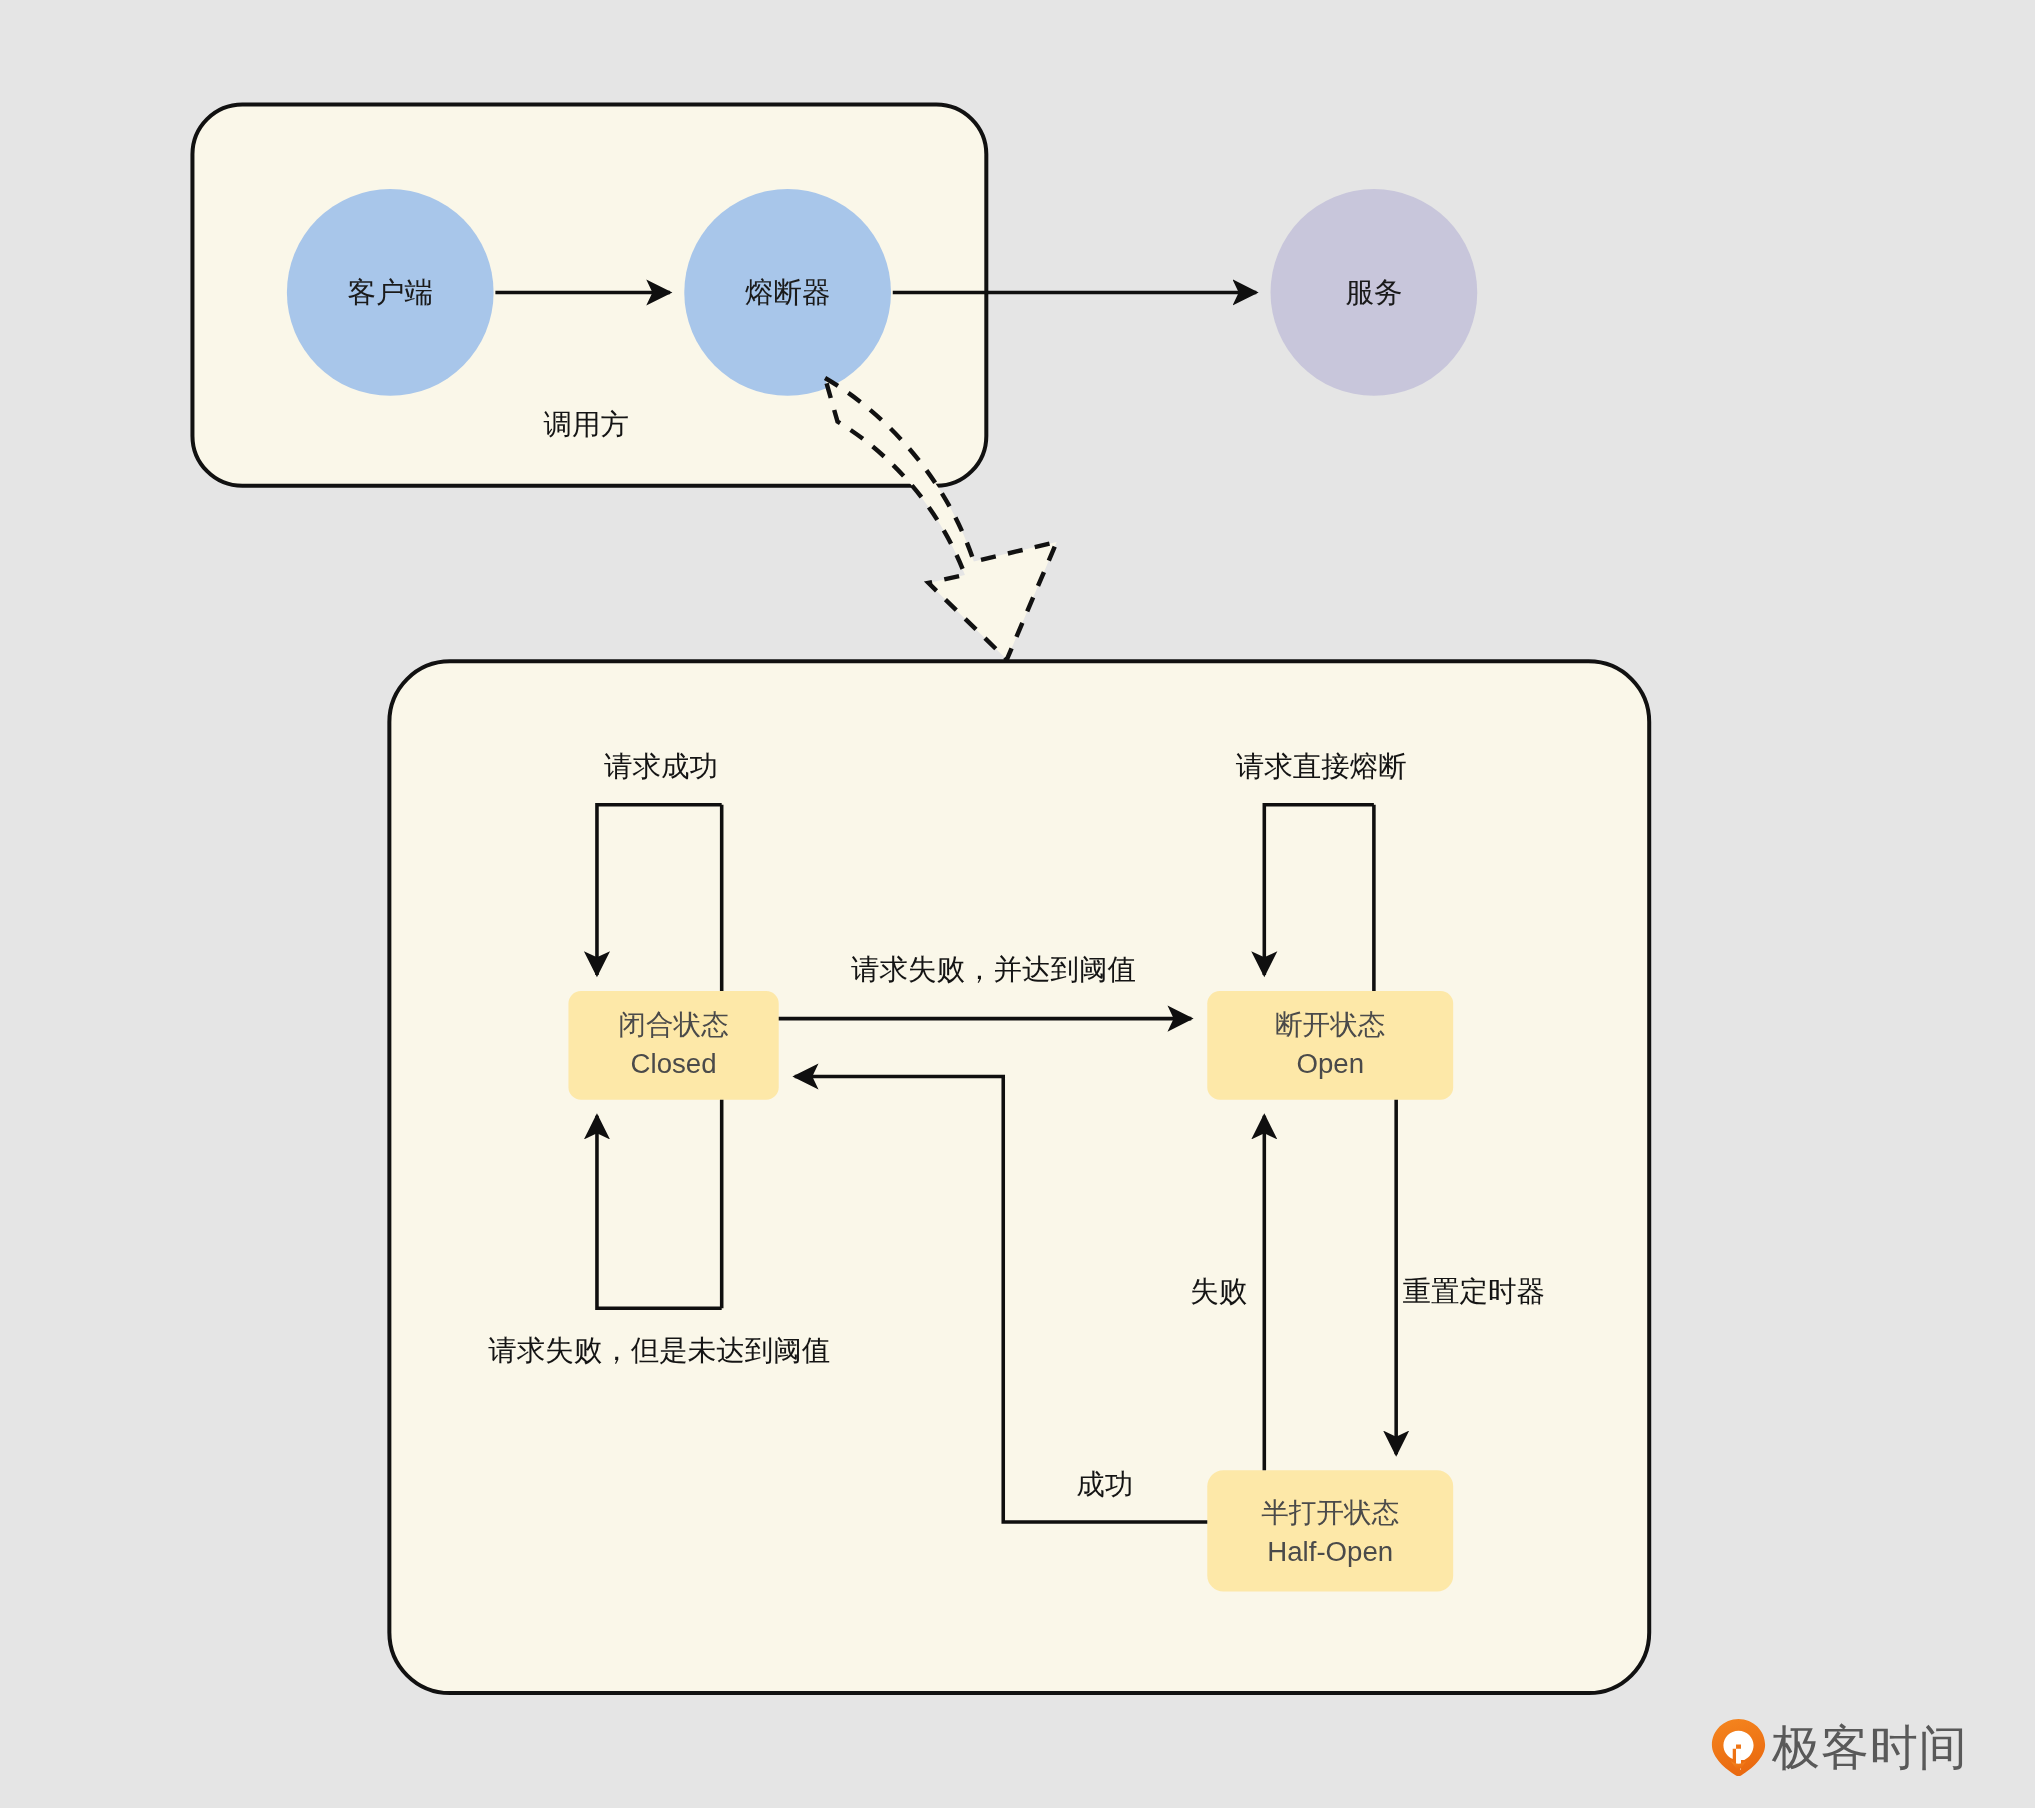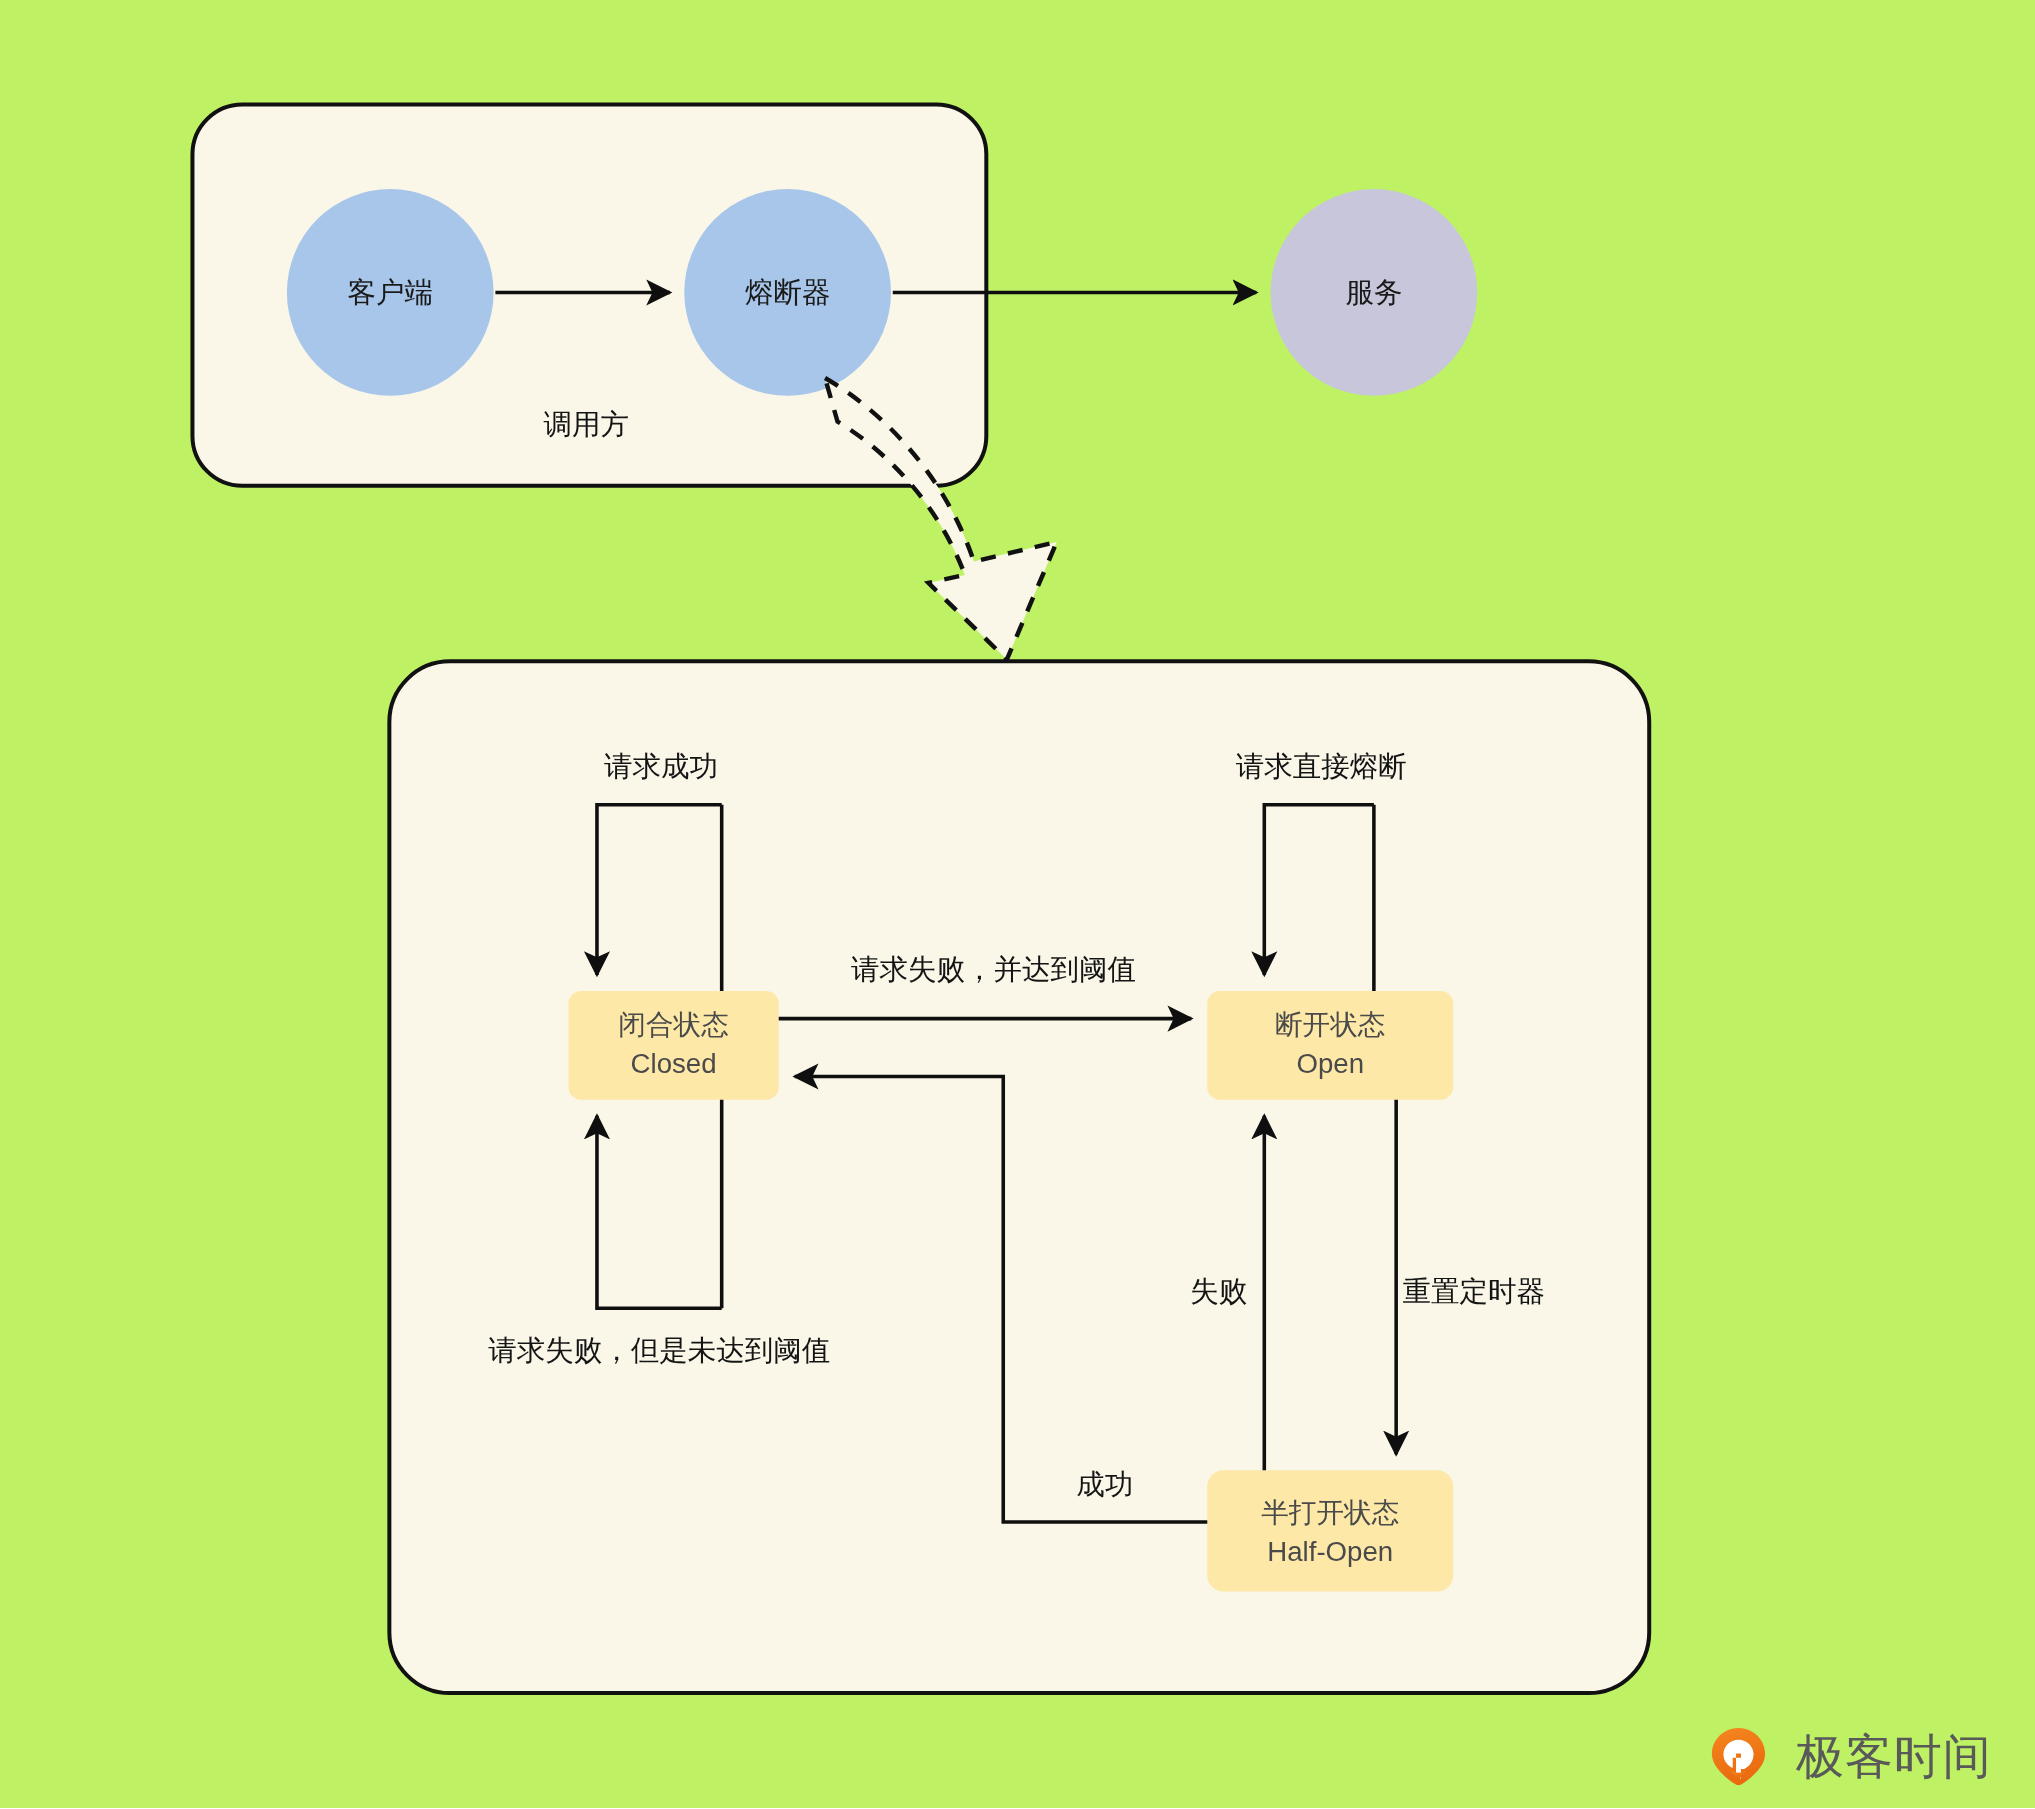--- a/index.html
+++ b/index.html
@@ -10,21 +10,21 @@
   body {
     width: 2035px;
     height: 1810px;
     font-family: "Liberation Sans", "DejaVu Sans", sans-serif;
     overflow: hidden;
   }
   #canvas {
     position: relative;
     width: 2035px;
     height: 1808px;
-    background: #bef264;
+    background: #e5e5e5;
   }
   svg.diagram {
     position: absolute;
     left: 0;
     top: 0;
     width: 2035px;
     height: 1810px;
   }
   .node-label {
     font-family: "Liberation Sans", "DejaVu Sans", sans-serif;
@@ -57,22 +57,21 @@
     fill: none;
     stroke: #0f0f0f;
     stroke-width: 4;
   }
   .logo-wrap {
     position: absolute;
     left: 1711px;
     top: 1718px;
     display: flex;
     align-items: center;
-    gap: 30px;
-    margin-top: 9px;
+    gap: 6px;
   }
   .logo-text {
     font-family: "Liberation Sans", "DejaVu Sans", sans-serif;
     font-size: 48px;
     color: #595959;
     letter-spacing: 0.9px;
     line-height: 1;
   }
 </style>
 </head>

